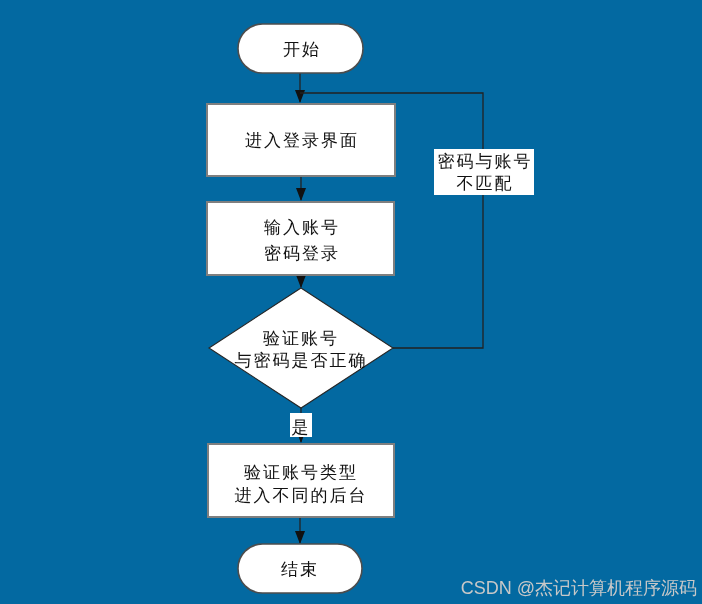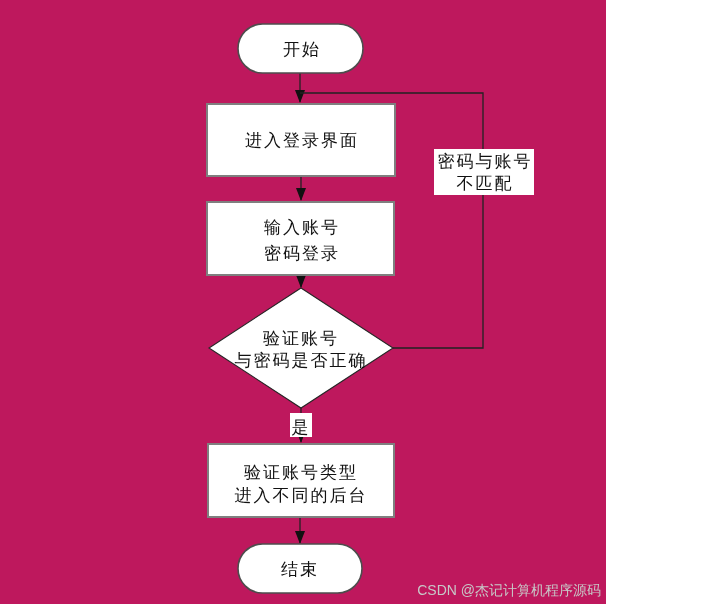--- a/index.html
+++ b/index.html
@@ -2,23 +2,23 @@
 <html><head>
 <meta charset="utf-8">
 <style>
   html, body {
     margin: 0;
     padding: 0;
     background: #ffffff;
   }
   .canvas {
     position: relative;
-    width: 606px;
+    width: 702px;
     height: 604px;
-    background: #be185d;
+    background: #0369a1;
     overflow: hidden;
     font-family: "Liberation Serif", "DejaVu Serif", serif;
   }
   svg { display: block; }
   .node-shape-rect {
     fill: #ffffff;
     stroke: #7f7f7f;
     stroke-width: 2;
   }
   .node-shape-oval {
@@ -45,21 +45,21 @@
   }
   .edge-label-bg {
     fill: #ffffff;
     stroke: none;
   }
   .watermark {
     position: absolute;
     right: 5px;
     bottom: 4px;
     font-family: "Liberation Sans", "DejaVu Sans", sans-serif;
-    font-size: 14px;
+    font-size: 18px;
     color: #c8c8c8;
     white-space: nowrap;
   }
 </style>
 </head>
 <body>
 
 <div class="canvas">
   <svg width="702" height="604" viewBox="0 0 702 604">
     <defs>

